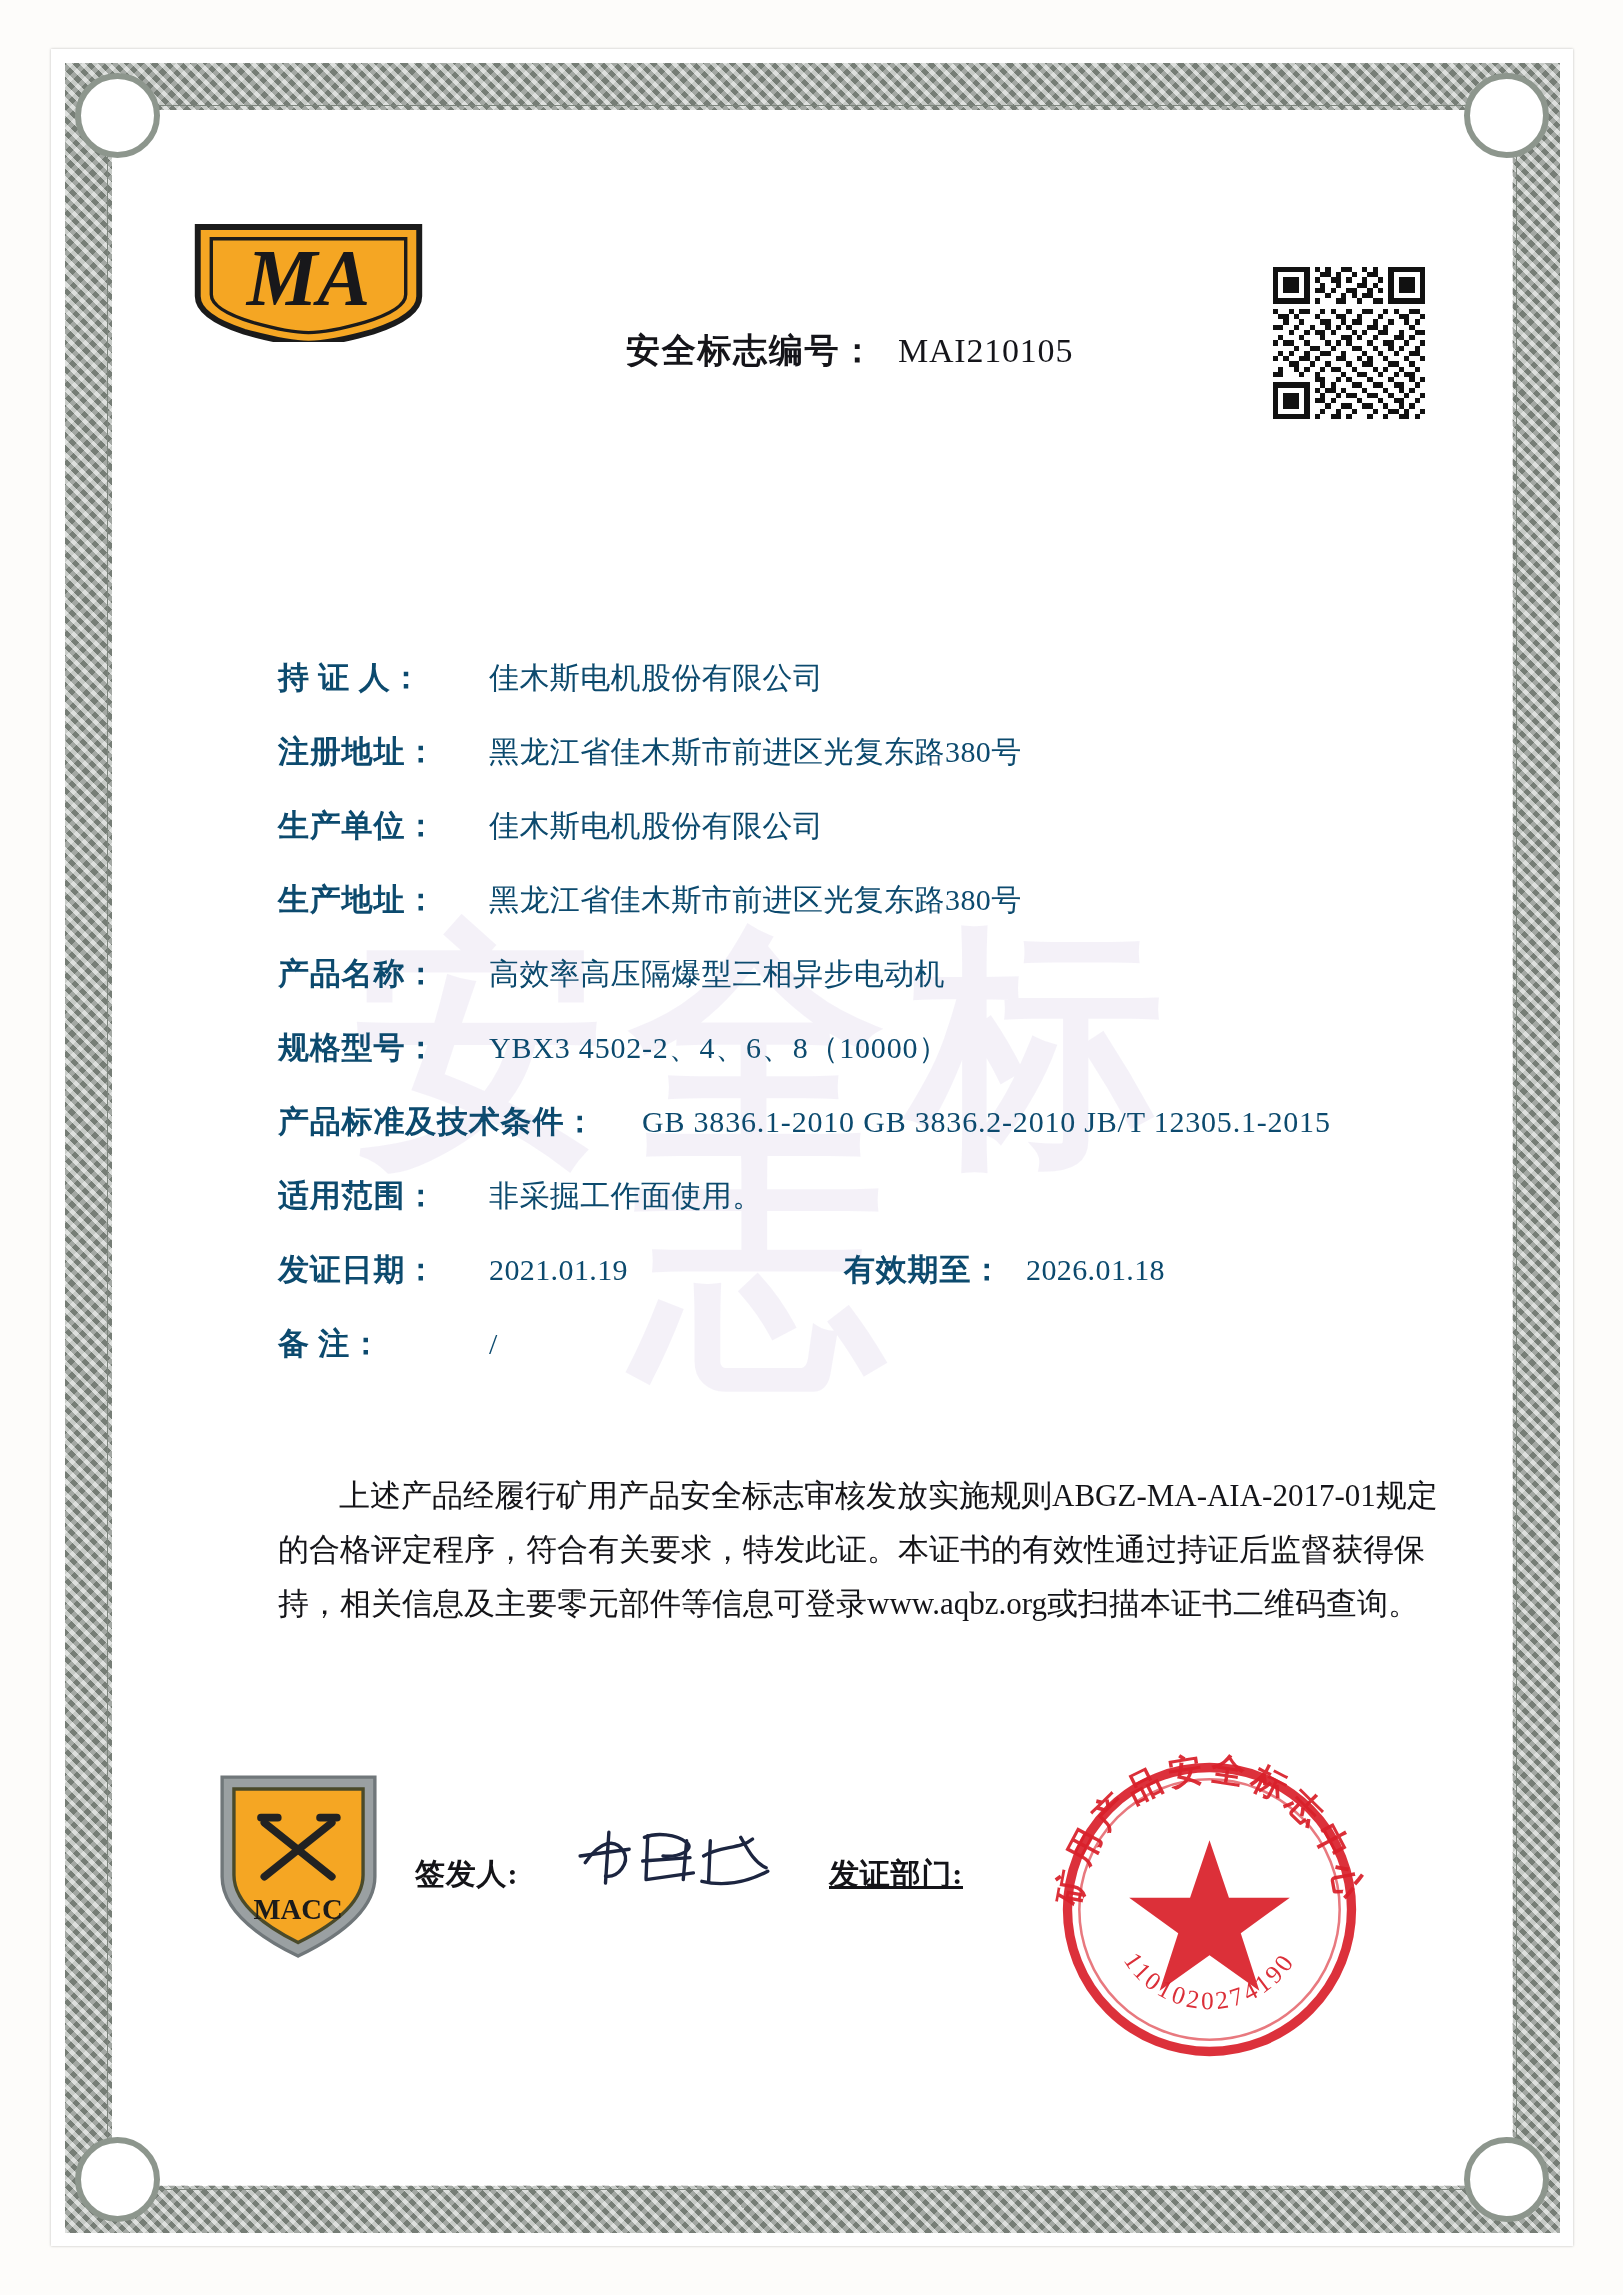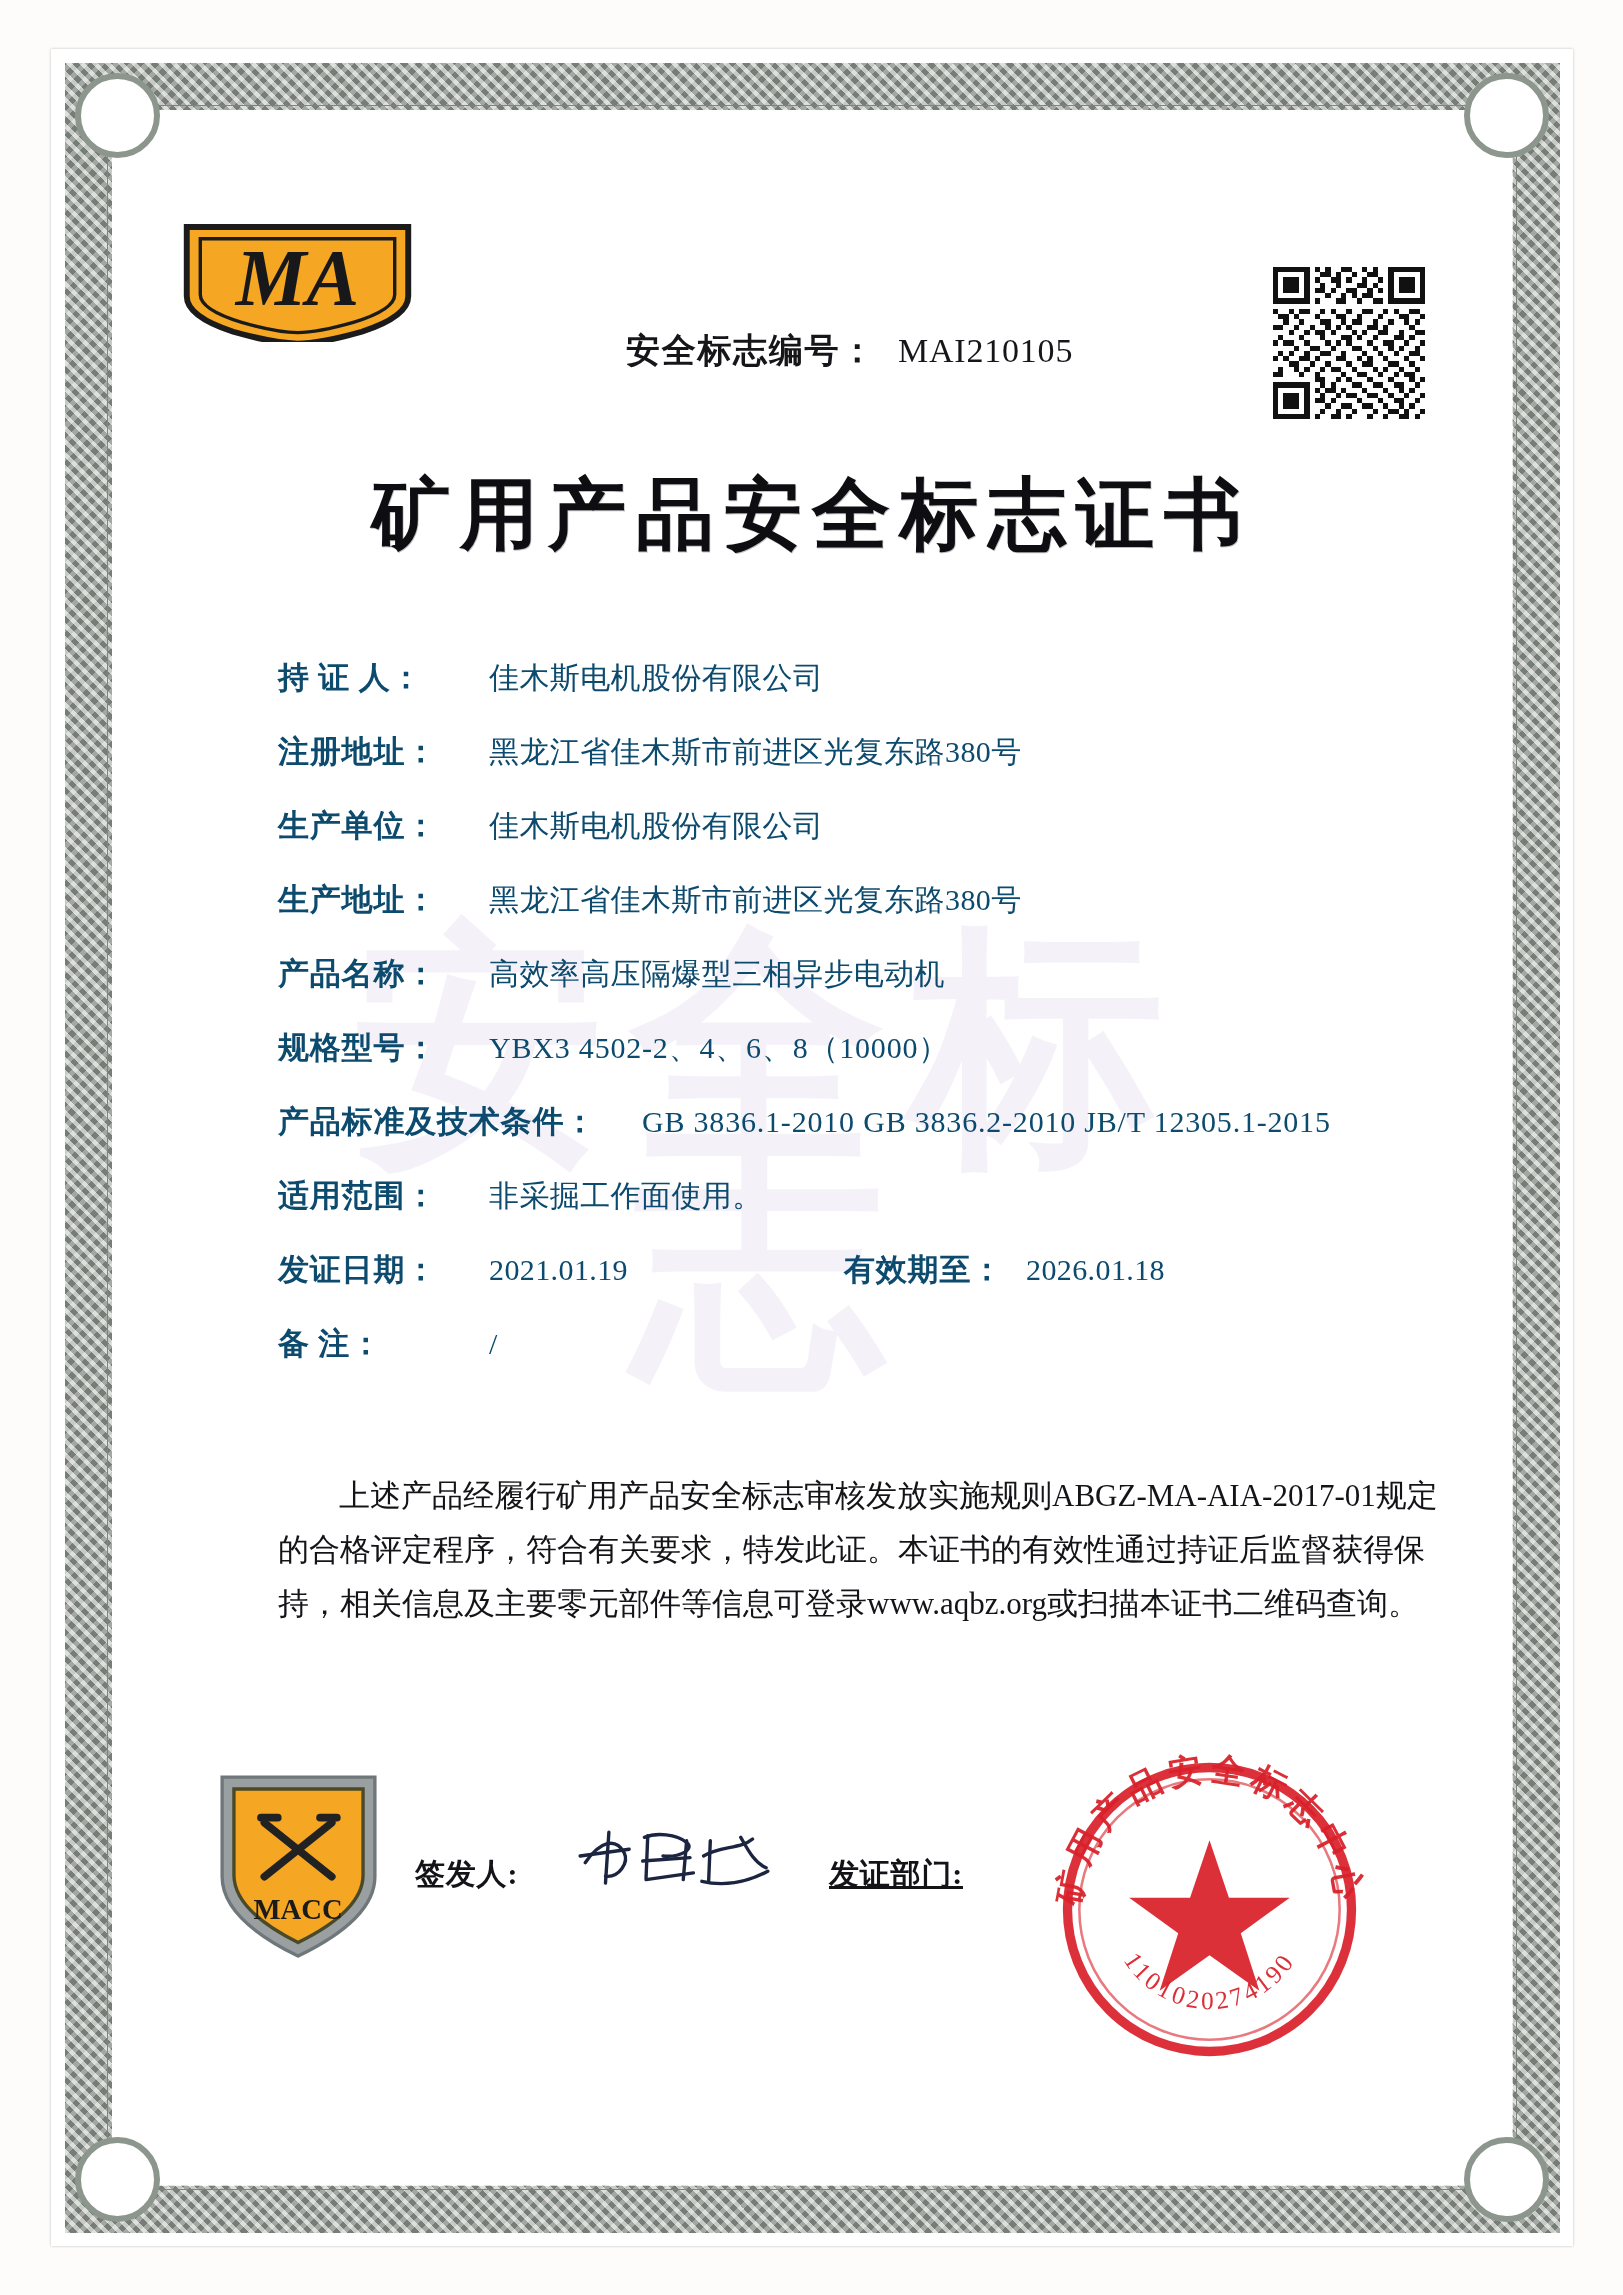--- a/index.html
+++ b/index.html
@@ -97,21 +97,21 @@
     letter-spacing: 25px;
     line-height: 220px;
     text-align: center;
     pointer-events: none;
     user-select: none;
   }
 
   
   .ma-logo {
     position: absolute;
-    left: 129px;
+    left: 140px;
     top: 166px;
     width: 235px;
     height: 127px;
     z-index: 7;
   }
 
   
   .cert-number-row {
     position: absolute;
     left: 575px;
@@ -500,21 +500,20 @@
             <rect x="11" y="28" width="2" height="1"></rect>
             <rect x="14" y="28" width="1" height="1"></rect>
             <rect x="18" y="28" width="1" height="1"></rect>
             <rect x="21" y="28" width="1" height="1"></rect>
             <rect x="24" y="28" width="2" height="1"></rect>
             <rect x="27" y="28" width="1" height="1"></rect>
         </g>
       </svg>
     </div>
 
-    <div class="main-title">矿用产品安全标志证书</div>
 
     <div class="fields">
 
       <div class="field-row">
         <span class="field-label">持 证 人：</span>
         <span class="field-value">佳木斯电机股份有限公司</span>
       </div>
 
       <div class="field-row">
         <span class="field-label">注册地址：</span>

